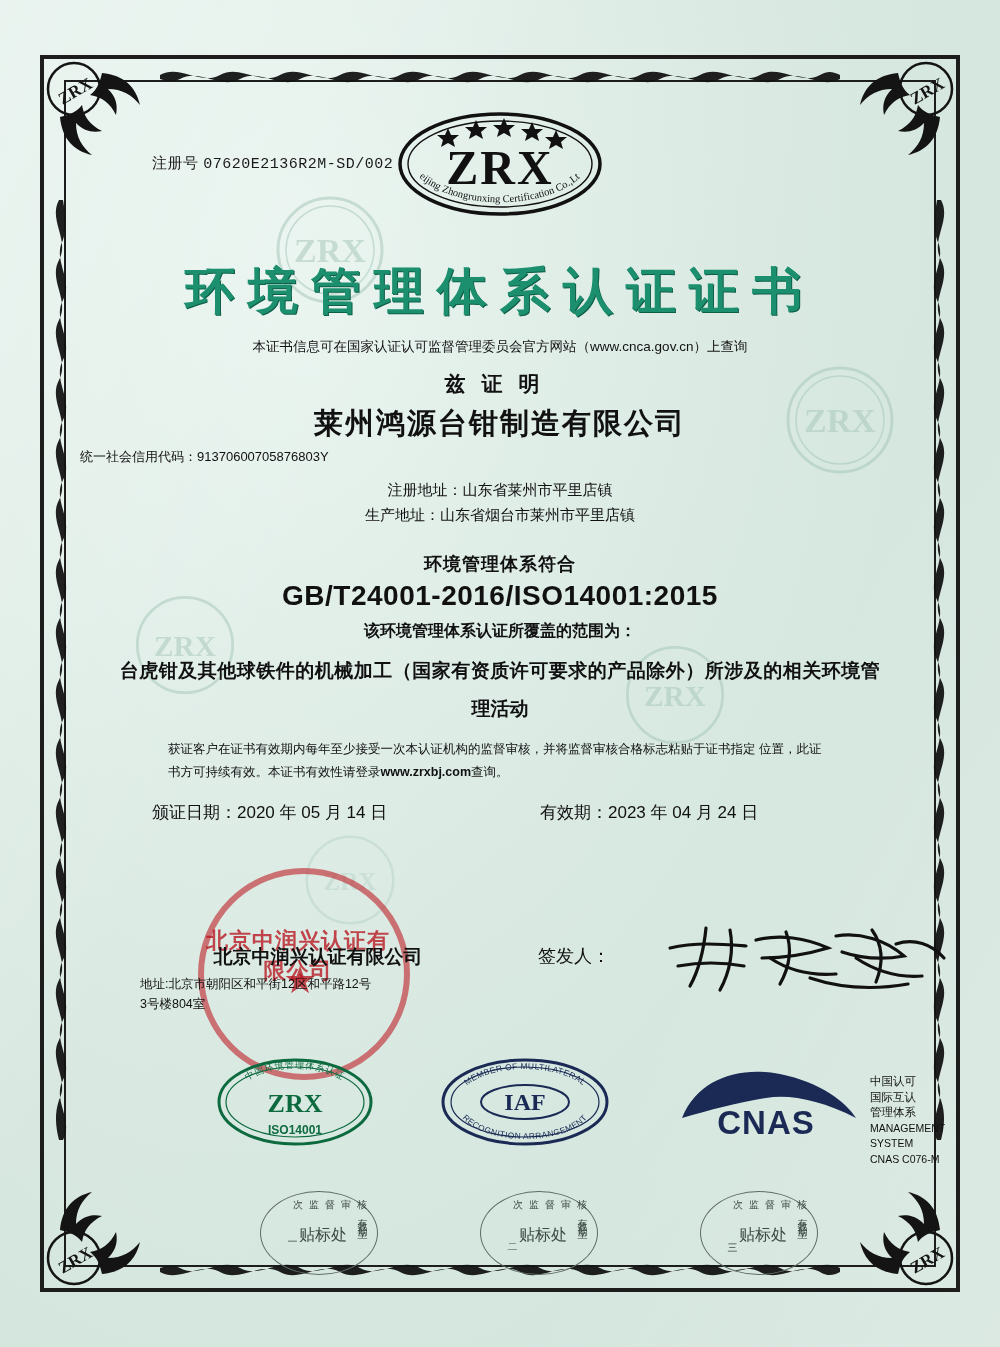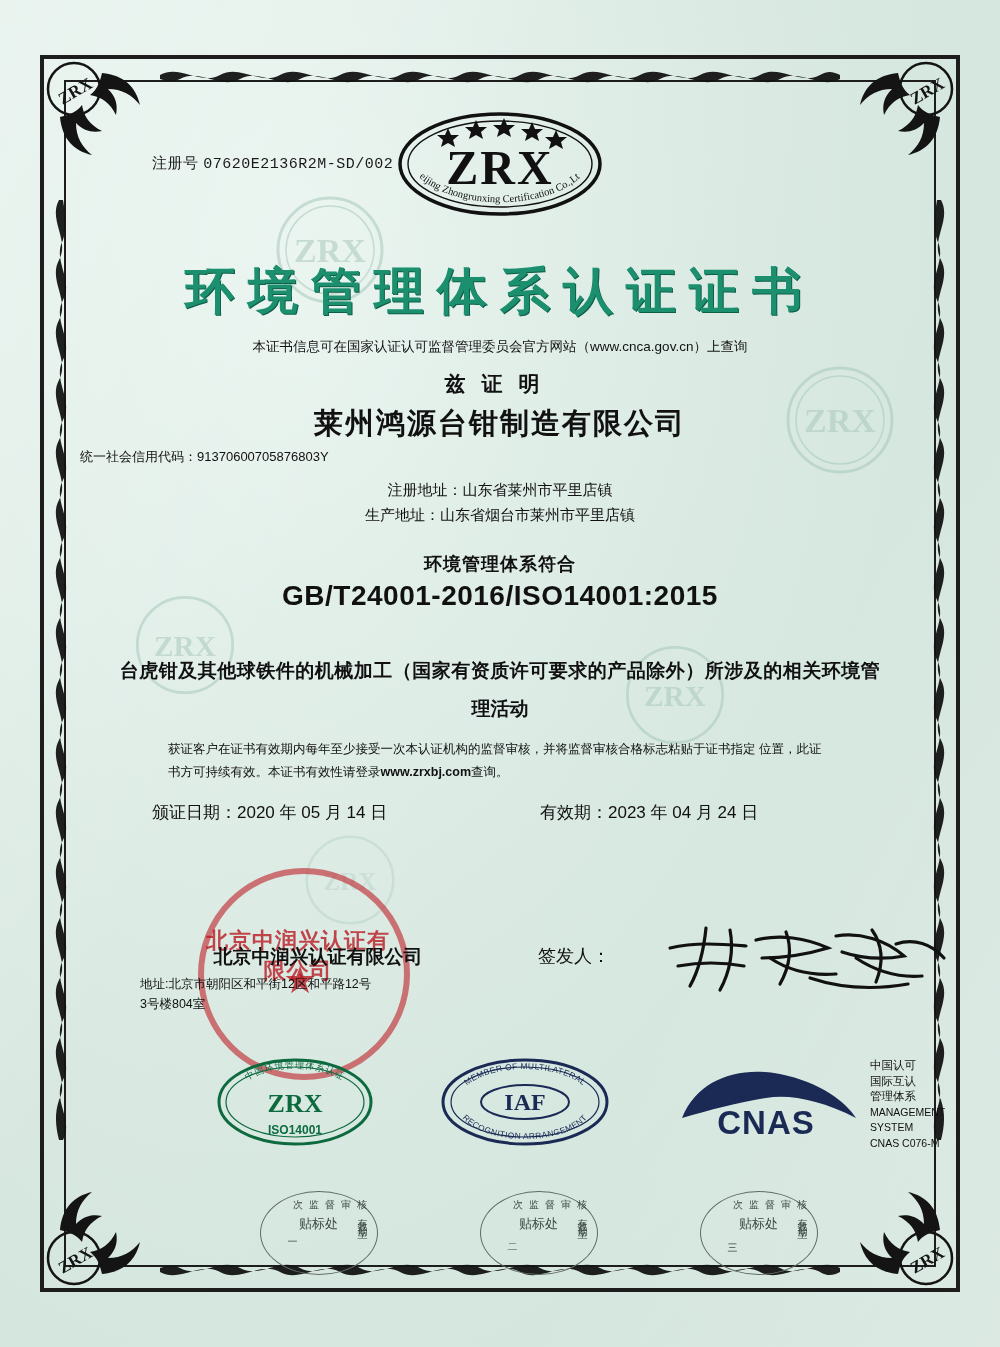--- a/index.html
+++ b/index.html
@@ -161,35 +161,35 @@
     position:absolute;left:203px;top:862px;font-size:38px;color:rgba(185,25,35,.78);
   }
   
   .marks{
     position:absolute;left:0;right:0;top:960px;height:110px;
   }
   .mark-zrx{position:absolute;left:135px;top:0;}
   .mark-iaf{position:absolute;left:360px;top:0;}
   .mark-cnas{position:absolute;left:590px;top:4px;}
   .cnas-text{
-    position:absolute;left:790px;top:2px;font-size:11.5px;line-height:15.5px;color:#111;
+    position:absolute;left:790px;top:18px;font-size:11.5px;line-height:15.5px;color:#111;
   }
   .cnas-text .en{font-size:10.5px;}
   
   .stamps{position:absolute;left:0;right:0;top:1095px;height:110px;}
   .stamp{
     position:absolute;width:116px;height:82px;border:1.5px solid #5f6b66;
     border-radius:50%;color:#3d4a45;
   }
   .stamp span{
     position:absolute;font-size:10px;
   }
   .s1{left:180px;} .s2{left:400px;} .s3{left:620px;}
   .stamp .t{left:32px;top:6px;letter-spacing:6px;}
-  .stamp .c{left:38px;top:23px;font-size:13px;}
+  .stamp .c{left:38px;top:33px;font-size:16px;}
   .stamp .r{right:8px;top:18px;letter-spacing:4px;writing-mode:vertical-rl;}
   .stamp .n{left:24px;top:44px;writing-mode:vertical-rl;font-size:10px;}
 </style>
 </head>
 <body>
 
 <div class="page">
   <div class="paper-tint"></div>
 
   <div class="wm" style="left:270px;top:190px;">
@@ -315,20 +315,21 @@
     <div class="title">环境管理体系认证证书</div>
     <div class="subtitle">本证书信息可在国家认证认可监督管理委员会官方网站（www.cnca.gov.cn）上查询</div>
     <div class="zizhengming">兹证明</div>
     <div class="company">莱州鸿源台钳制造有限公司</div>
     <div class="credit">统一社会信用代码：91370600705876803Y</div>
     <div class="addr1">注册地址：山东省莱州市平里店镇</div>
     <div class="addr2">生产地址：山东省烟台市莱州市平里店镇</div>
 
     <div class="conform">环境管理体系符合</div>
     <div class="standard">GB/T24001-2016/ISO14001:2015</div>
+    <div class="scope-label">该环境管理体系认证所覆盖的范围为：</div>
     <div class="scope-line1">台虎钳及其他球铁件的机械加工（国家有资质许可要求的产品除外）所涉及的相关环境管</div>
     <div class="scope-line2">理活动</div>
 
     <div class="note">
       <span>获证客户在证书有效期内每年至少接受一次本认证机构的监督审核，并将监督审核合格标志粘贴于证书指定</span>
       <span>位置，此证书方可持续有效。本证书有效性请登录</span><b>www.zrxbj.com</b><span>查询。</span>
     </div>
 
     <div class="issue">
       <span>颁证日期：</span><span>2020 年 05 月 14 日</span>

